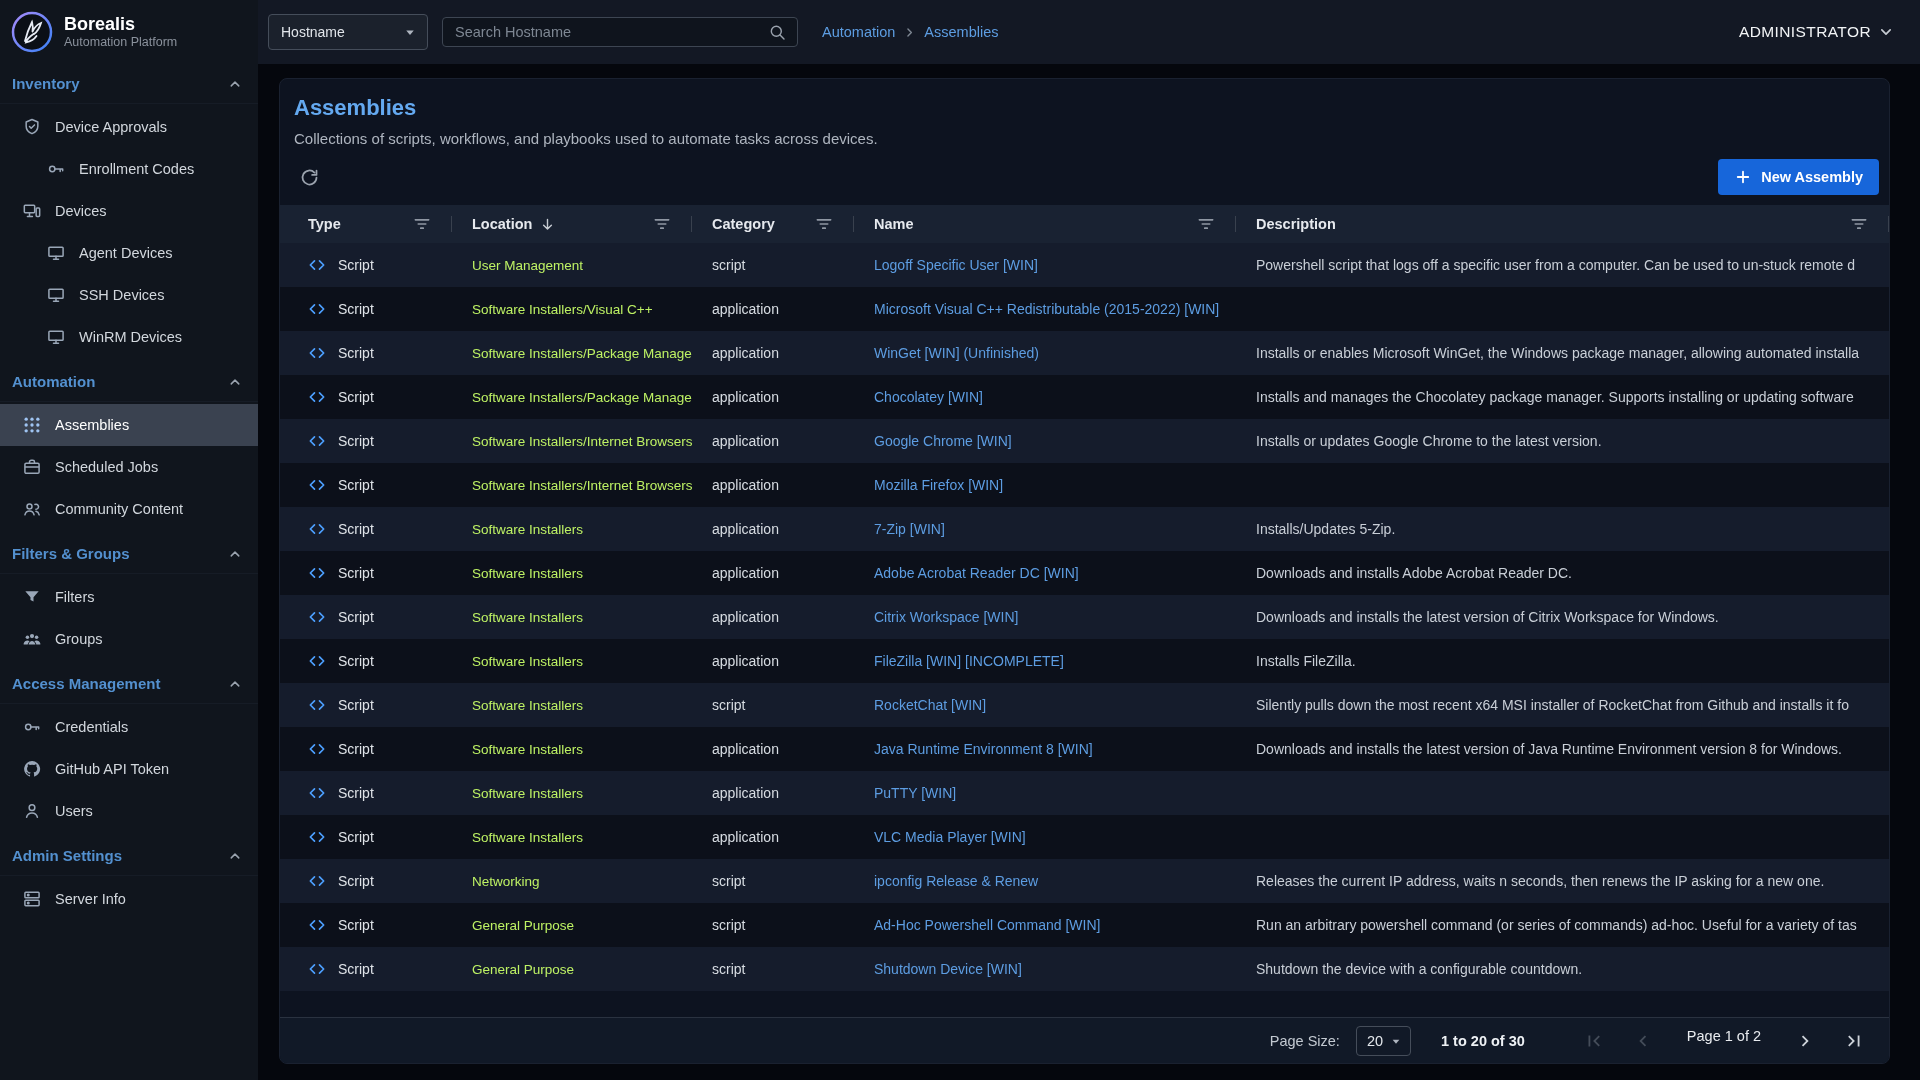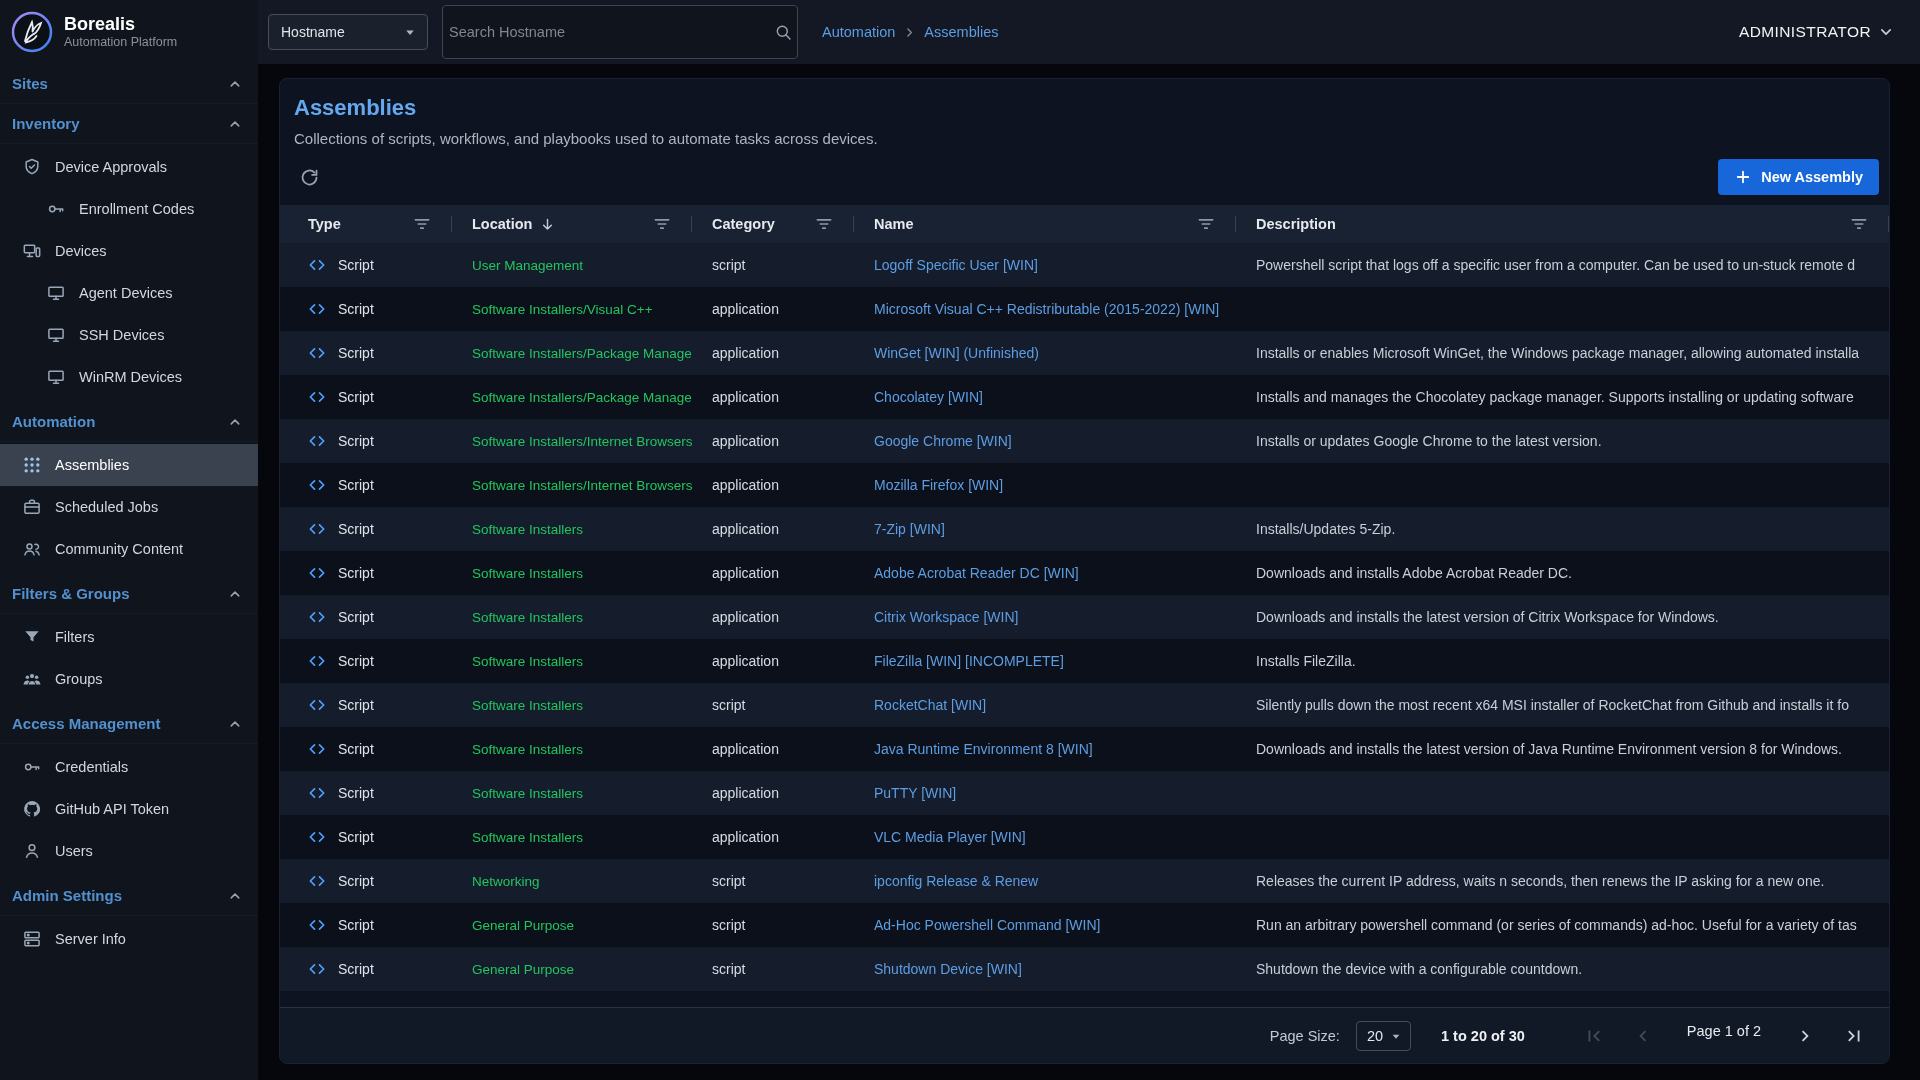--- a/index.html
+++ b/index.html
@@ -32,22 +32,22 @@
   .side-item .icon{width:20px;height:20px;color:#9aa7b8;flex:none}
   .side-item.active .icon{color:#9fc4f2}
   .icon svg{width:100%;height:100%;display:block}
 
   
   .main-col{flex:1;display:flex;flex-direction:column;min-width:0}
   .topbar{height:64px;background:#131824;display:flex;align-items:center;gap:12px;padding:0 24px 0 10px;flex:none}
   .hostname-select{width:160px;height:36px;background:#1b212c;border:1px solid #454d5a;border-radius:4px;
     display:flex;align-items:center;justify-content:space-between;padding:0 8px 0 12px;font-size:14px;color:#e1e5ea;cursor:pointer}
   .hostname-select .icon{width:18px;height:18px;color:#aeb5bf}
-  .search-box{width:356px;height:54px;border:1px solid #3d4552;border-radius:4px;background:#0f141d;
-    display:flex;align-items:center;gap:8px;padding:0 4px;margin-left:2px}
+  .search-box{width:356px;height:30px;border:1px solid #3d4552;border-radius:4px;background:#0f141d;
+    display:flex;align-items:center;gap:8px;padding:0 10px;margin-left:2px}
   .search-box input{flex:1;background:transparent;border:0;outline:0;color:#dfe3e9;font-size:14.5px;font-family:inherit}
   .search-box input::placeholder{color:#7e8793}
   .search-box .icon{width:19px;height:19px;color:#9aa2ad}
   .breadcrumb{display:flex;align-items:center;gap:7px;font-size:14.5px;margin-left:12px}
   .breadcrumb .crumb{color:var(--link);cursor:pointer}
   .breadcrumb .icon{width:15px;height:15px;color:#7e8793}
   .user-menu{margin-left:auto;display:flex;align-items:center;gap:5px;font-weight:400;font-size:15.5px;
     letter-spacing:.4px;color:#f2f4f6;cursor:pointer}
   .user-menu .icon{width:20px;height:20px;color:#c7ccd3}
 
@@ -74,27 +74,27 @@
   .th::after{content:"";position:absolute;right:0;top:11px;height:16px;width:1px;background:#39414e}
   .th .filter{margin-left:auto;width:20px;height:20px;color:#8f97a3;cursor:pointer;margin-right:10px}
   .th .sort{width:17px;height:17px;color:#c6cbd2;margin-left:7px;cursor:pointer}
   .tbody{flex:none;overflow:hidden}
   .tr{height:44px;font-size:14px;cursor:default}
   .tr:nth-child(odd){background:#151c2c}
   .tr:nth-child(even){background:#0c101a}
   .td{padding:0 10px 0 20px;white-space:nowrap;overflow:hidden}
   .td.type{display:flex;align-items:center;gap:11px;padding-left:27px;color:#dfe3e8}
   .td.type .icon{width:20px;height:20px;color:#4da0ff;flex:none}
-  .td.location{color:#22c55e;font-size:13.5px}
+  .td.location{color:#bef264;font-size:13.5px}
   .td.category{color:#d8dde3}
   .td.name .lnk{color:var(--link);cursor:pointer}
   .td.desc{color:#c9cfd7}
 
   
-  .tfoot{margin-top:auto;height:56px;border-top:1px solid #2a3240;background:#111927;flex:none;
+  .tfoot{margin-top:auto;height:46px;border-top:1px solid #2a3240;background:#111927;flex:none;
     display:flex;align-items:center;justify-content:flex-end;gap:16px;padding:0 22px;font-size:14.5px;color:#c3c9d1}
   .page-size-select{border:1px solid #454d5a;border-radius:4px;height:30px;display:flex;align-items:center;
     gap:5px;padding:0 6px 0 10px;color:#e3e7ec;cursor:pointer}
   .page-size-select .icon{width:16px;height:16px;color:#aeb5bf}
   .range{font-weight:700;color:#eef1f4;margin-left:14px}
   .pager{display:flex;align-items:flex-start;gap:23px;margin-left:40px}
   .pg-btn{width:26px;height:26px;cursor:pointer;color:#cdd2d9;display:flex;align-items:center;justify-content:center}
   .pg-btn.disabled{color:#444c59;cursor:default}
   .pg-btn svg{width:22px;height:22px}
   .page-label{color:#e8ebef;padding:0 8px;white-space:nowrap}
@@ -118,28 +118,20 @@
             <path d="M15 31c2-9 5-15 7-19 1 4 1 7 .5 9.5 M22.5 21.5c2-4 5.5-7.5 8.5-8.5-1.5 5-4 9-7 11 M23.5 24c-3 2-6.5 5-7.5 8.5 4-1 8.5-3.5 10.5-6.5" fill="none" stroke="#e8ecf4" stroke-width="1.8" stroke-linecap="round"></path>
           </svg>
         </span>
       <div>
         <div class="brand-name">Borealis</div>
         <div class="brand-sub">Automation Platform</div>
       </div>
     </div>
     <nav class="side-nav">
   <div>
-    <div class="section-header">
-      <span class="section-label">Sites</span>
-      <span class="icon">
-              <svg viewBox="0 0 24 24" fill="none" stroke="currentColor" stroke-width="2" stroke-linecap="round" stroke-linejoin="round">
-                <path d="M7 14.5l5-5 5 5"></path>
-              </svg>
-            </span>
-    </div>
   </div>
 
   <div>
     <div class="section-header">
       <span class="section-label">Inventory</span>
       <span class="icon">
               <svg viewBox="0 0 24 24" fill="none" stroke="currentColor" stroke-width="2" stroke-linecap="round" stroke-linejoin="round">
                 <path d="M7 14.5l5-5 5 5"></path>
               </svg>
             </span>

